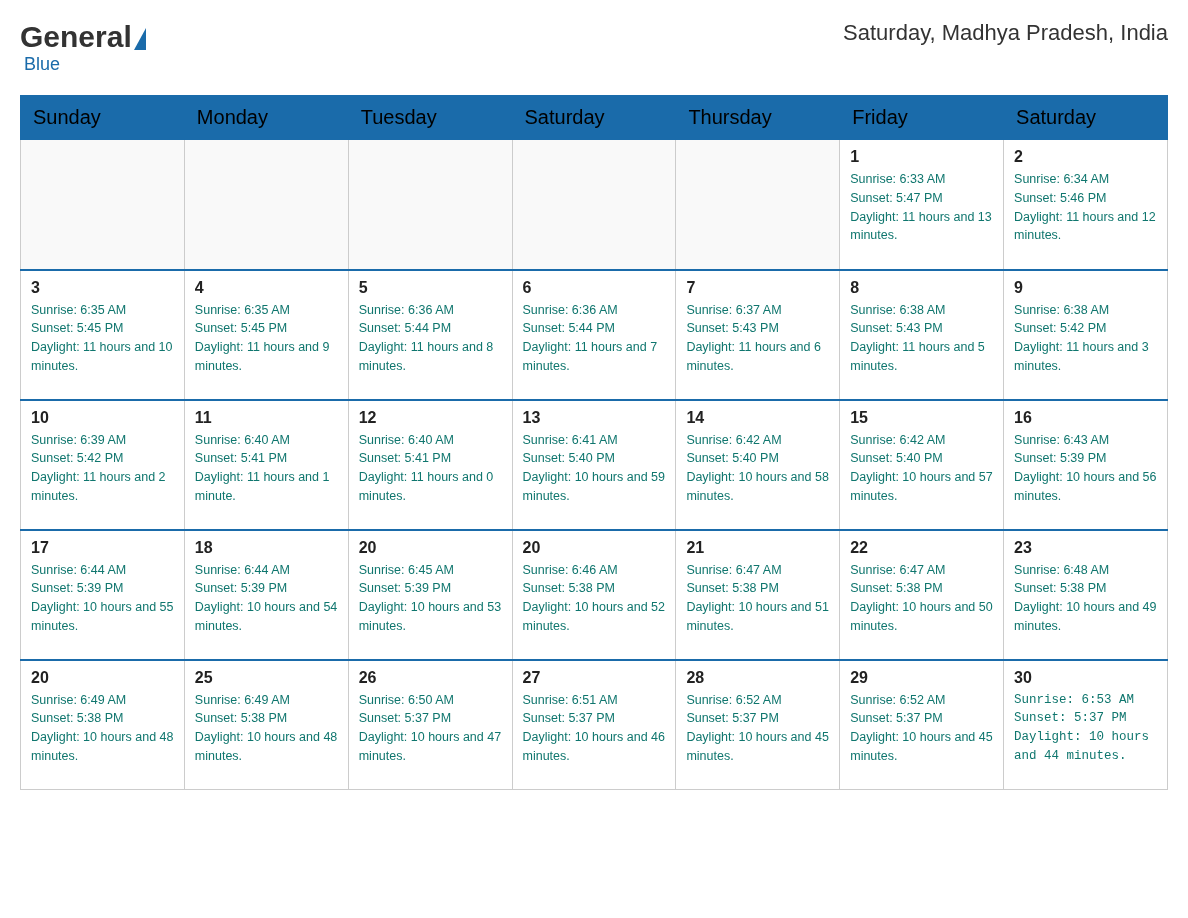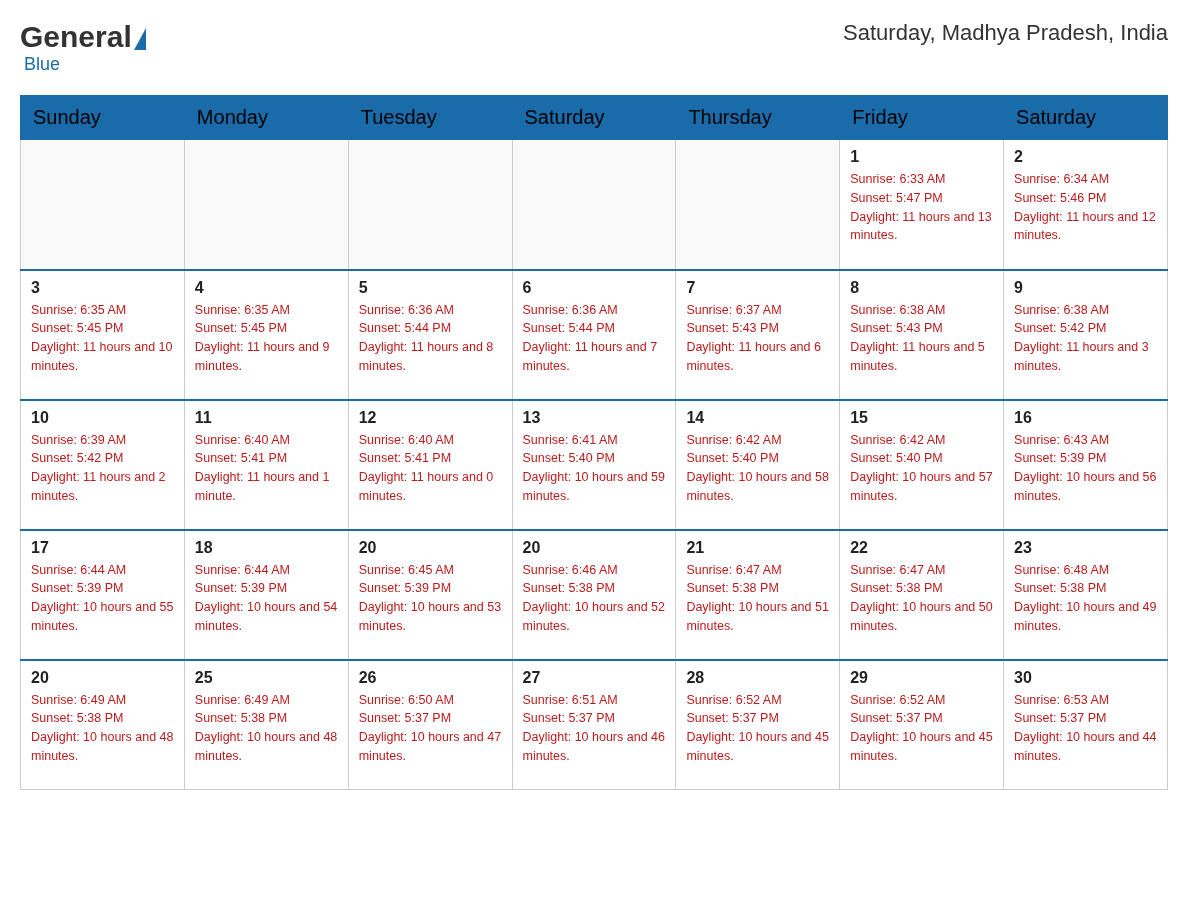--- a/index.html
+++ b/index.html
@@ -78,21 +78,21 @@
     }
     .day-number {
       font-size: 16px;
       font-weight: bold;
       color: #222;
       display: block;
       margin-bottom: 4px;
     }
     .day-info {
       font-size: 12.5px;
-      color: #b91c1c;
+      color: #0f766e;
       line-height: 1.5;
     }
     .empty-cell {
       background: #f9f9f9;
     }
     .row-border-top td {
       border-top: 2px solid #1a6baa;
     }
   </style>
 </head>
@@ -307,19 +307,19 @@
 Daylight: 10 hours and 45 minutes.</div>
         </td>
         <td>
           <span class="day-number">29</span>
           <div class="day-info" style="white-space: pre-line;">Sunrise: 6:52 AM
 Sunset: 5:37 PM
 Daylight: 10 hours and 45 minutes.</div>
         </td>
         <td>
           <span class="day-number">30</span>
-          <div class="day-info" style="white-space: pre-line;">Sunrise: 6:53 AM
+          <div class="day-info" style="white-space: pre-line; font-family: Liberation Mono, monospace;">Sunrise: 6:53 AM
 Sunset: 5:37 PM
 Daylight: 10 hours and 44 minutes.</div>
         </td>
       </tr>
     </tbody>
 </table>
 
 </body></html>

